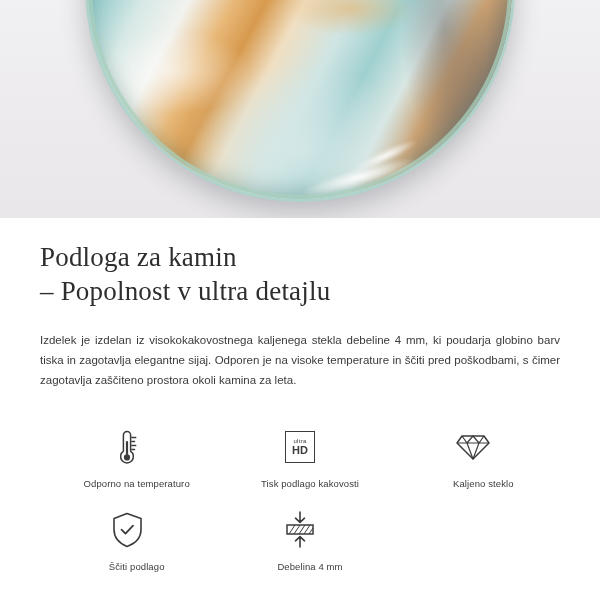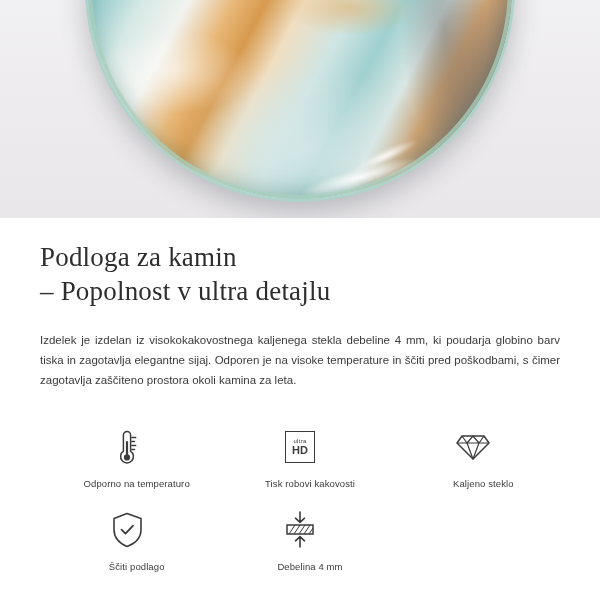--- a/index.html
+++ b/index.html
@@ -221,21 +221,21 @@
         <div class="feature-label">Odporno na temperaturo</div>
       </div>
 
       <div class="feature">
         <div class="feature-icon">
           <div class="ultrahd-box">
             <span class="u1">ultra</span>
             <span class="u2">HD</span>
           </div>
         </div>
-        <div class="feature-label">Tisk robovi kakovosti</div>
+        <div class="feature-label">Tisk podlago kakovosti</div>
       </div>
 
       <div class="feature">
         <div class="feature-icon">
           <svg width="36" height="32" viewBox="0 0 36 32" fill="none" xmlns="http://www.w3.org/2000/svg">
             <path d="M7 5h22l5 7-16 16L2 12l5-7z" stroke="#3b3b3b" stroke-width="1.5" stroke-linejoin="round"></path>
             <path d="M2 12h32M7 5l5 7 6-7 6 7 5-7M12 12l6 16 6-16" stroke="#3b3b3b" stroke-width="1.2" stroke-linejoin="round"></path>
           </svg>
         </div>
         <div class="feature-label">Kaljeno steklo</div>

